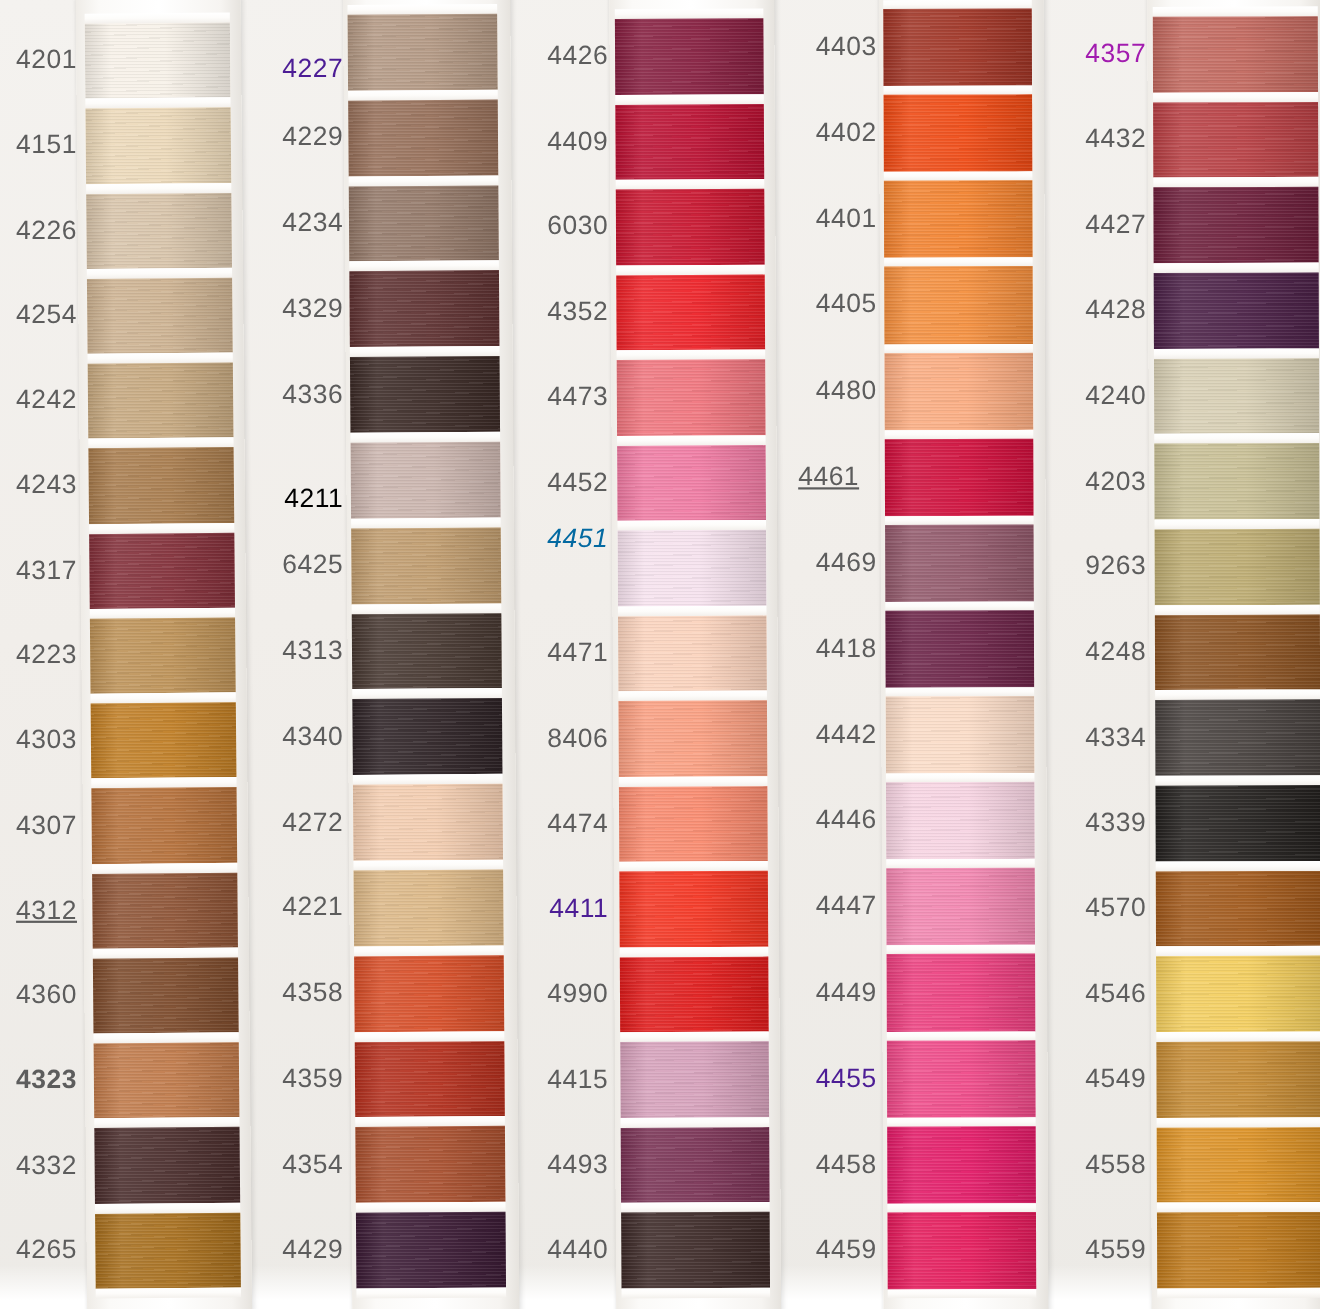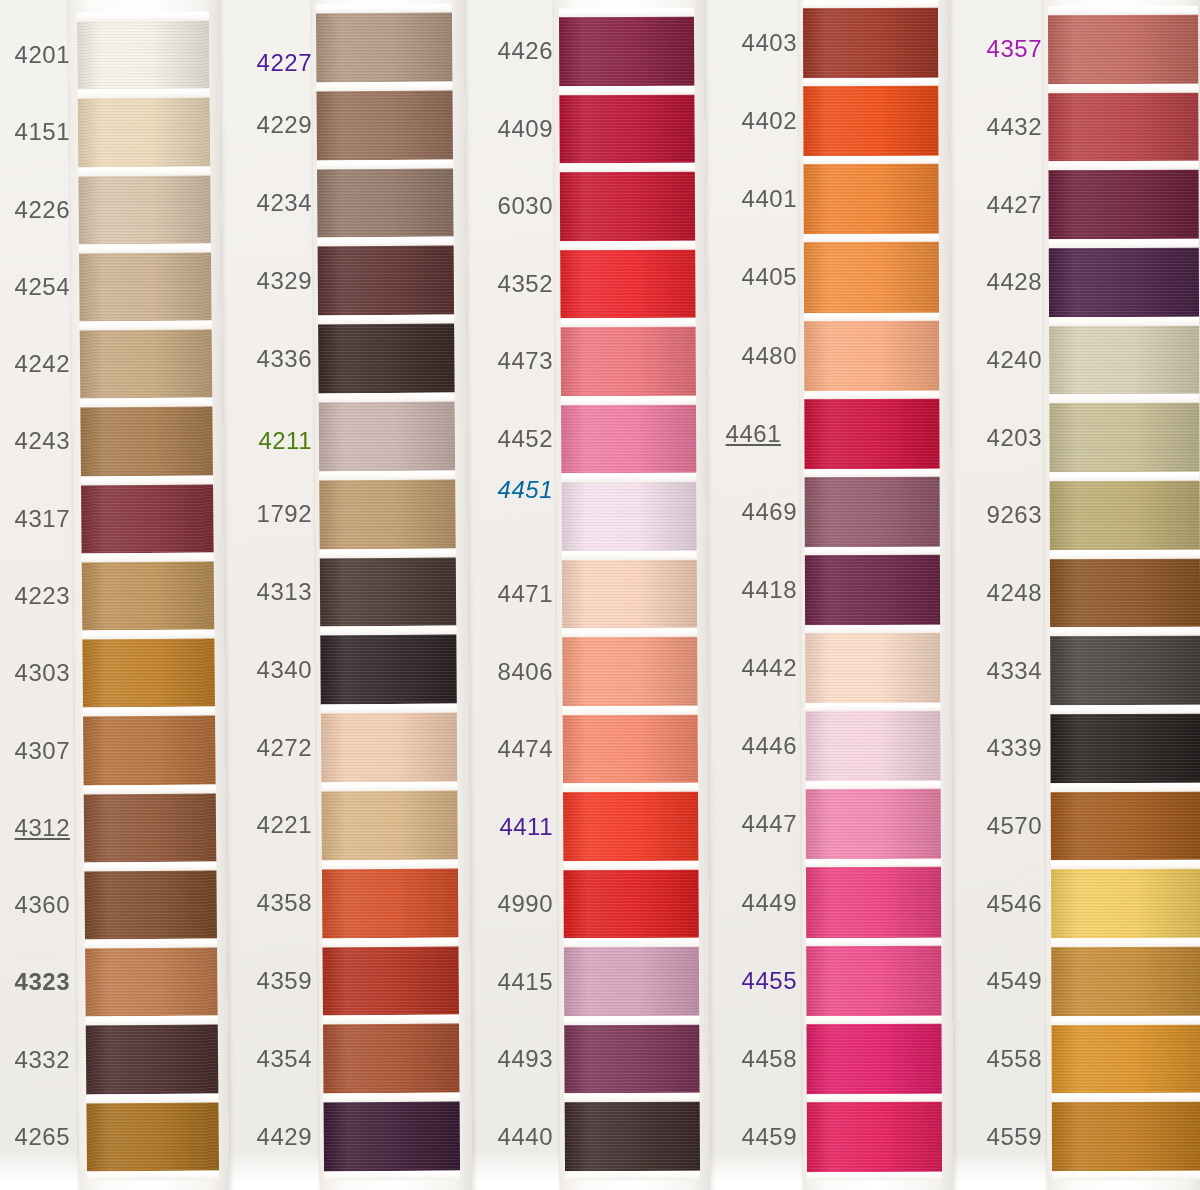--- a/index.html
+++ b/index.html
@@ -199,22 +199,22 @@
           <div class="gap" style="height: 9px; flex: 0 0 9px;"></div>
           <div class="swatch" title="4429" style="background: rgb(59, 27, 53); height: 68.8px; flex: 0 0 68.8px;"></div>
           <div class="gap" style="height: 9px; flex: 0 0 9px;"></div>
         </div>
         <div class="labels" style="left: 0px; width: 312px; top: 4px; height: 1176px;">
           <div class="code-label" style="top: 45px; right: 0px; color: #4c1d95;">4227</div>
           <div class="code-label" style="top: 107.2px; right: 0px; color: rgb(93, 93, 93);">4229</div>
           <div class="code-label" style="top: 185px; right: 0px; color: rgb(93, 93, 93);">4234</div>
           <div class="code-label" style="top: 262.8px; right: 0px; color: rgb(93, 93, 93);">4329</div>
           <div class="code-label" style="top: 340.6px; right: 0px; color: rgb(93, 93, 93);">4336</div>
-          <div class="code-label" style="top: 423px; right: 0px; color: #4d7c0f;">4211</div>
-          <div class="code-label" style="top: 496.2px; right: 0px; color: rgb(93, 93, 93);">1792</div>
+          <div class="code-label" style="top: 436px; right: 0px; color: #000000;">4211</div>
+          <div class="code-label" style="top: 496.2px; right: 0px; color: rgb(93, 93, 93);">6425</div>
           <div class="code-label" style="top: 574px; right: 0px; color: rgb(93, 93, 93);">4313</div>
           <div class="code-label" style="top: 651.8px; right: 0px; color: rgb(93, 93, 93);">4340</div>
           <div class="code-label" style="top: 729.6px; right: 0px; color: rgb(93, 93, 93);">4272</div>
           <div class="code-label" style="top: 807.4px; right: 0px; color: rgb(93, 93, 93);">4221</div>
           <div class="code-label" style="top: 885.2px; right: 0px; color: rgb(93, 93, 93);">4358</div>
           <div class="code-label" style="top: 963px; right: 0px; color: rgb(93, 93, 93);">4359</div>
           <div class="code-label" style="top: 1040.8px; right: 0px; color: rgb(93, 93, 93);">4354</div>
           <div class="code-label" style="top: 1118.6px; right: 0px; color: rgb(93, 93, 93);">4429</div>
         </div>
       </div>

